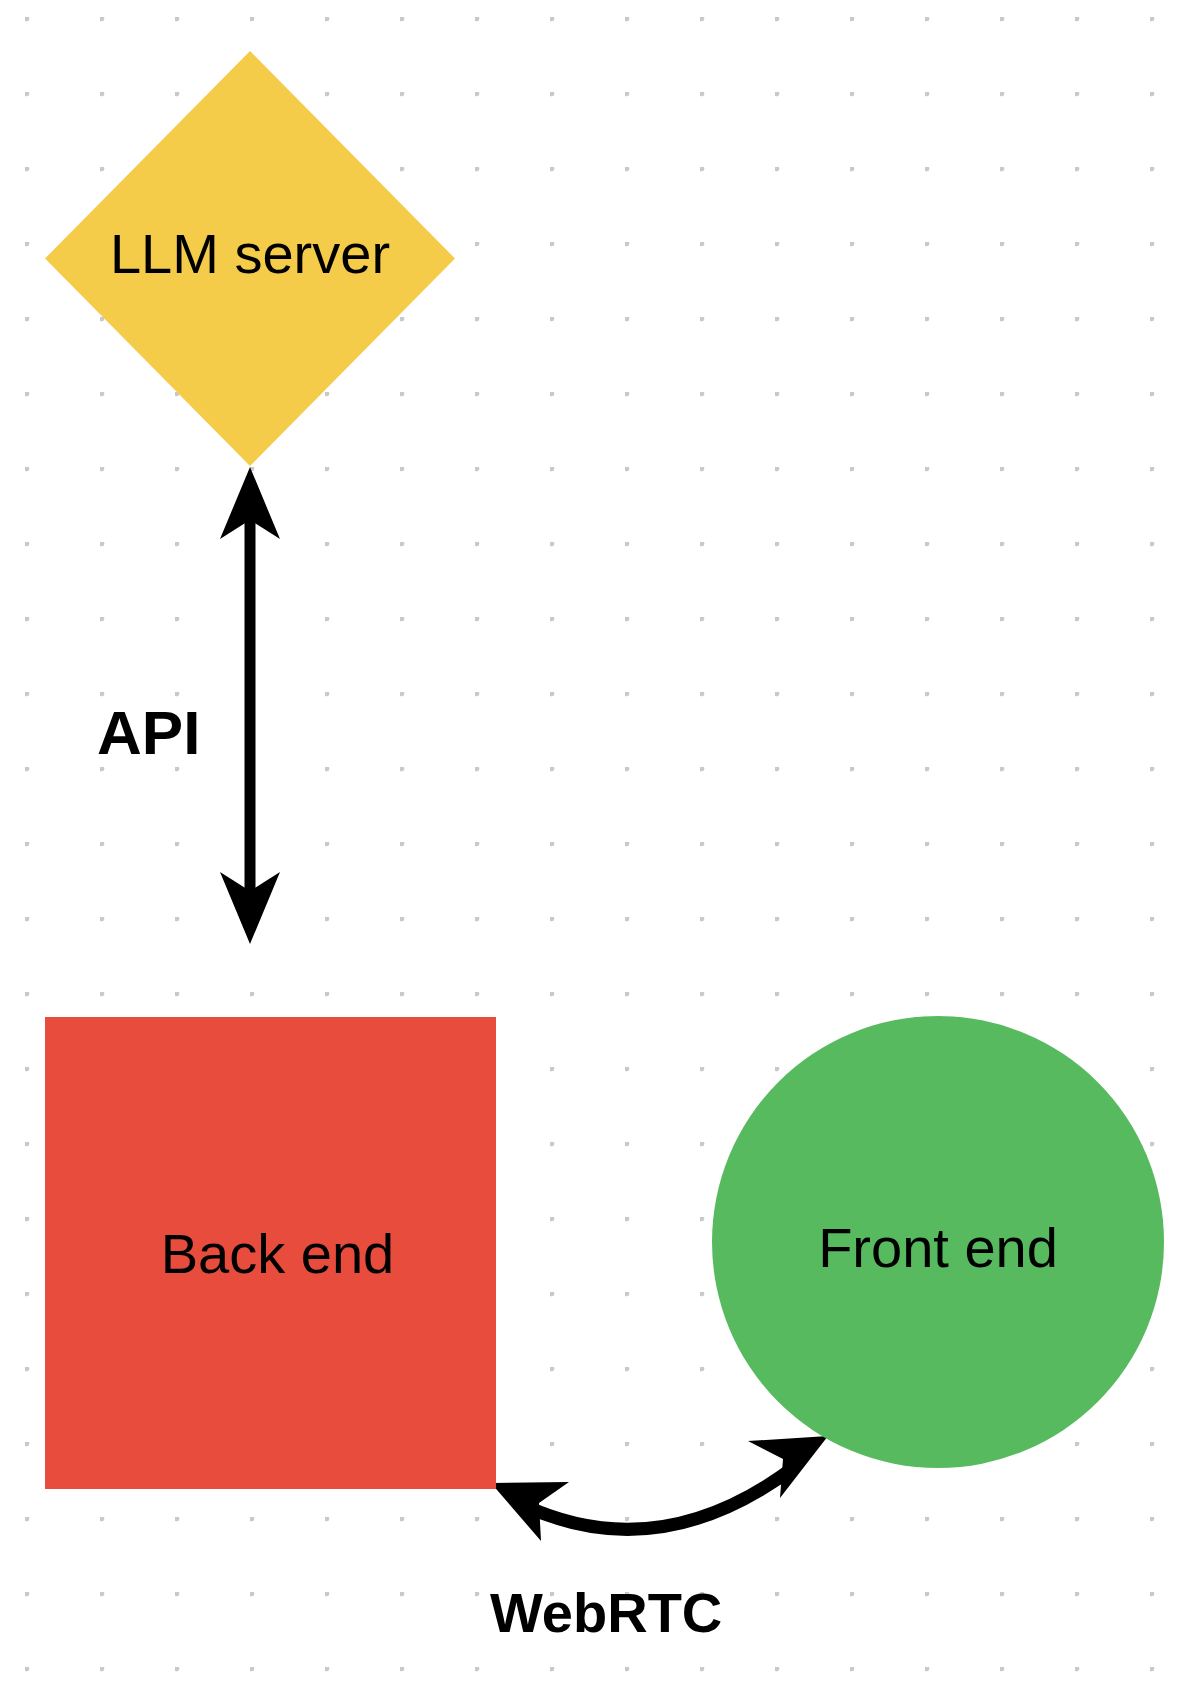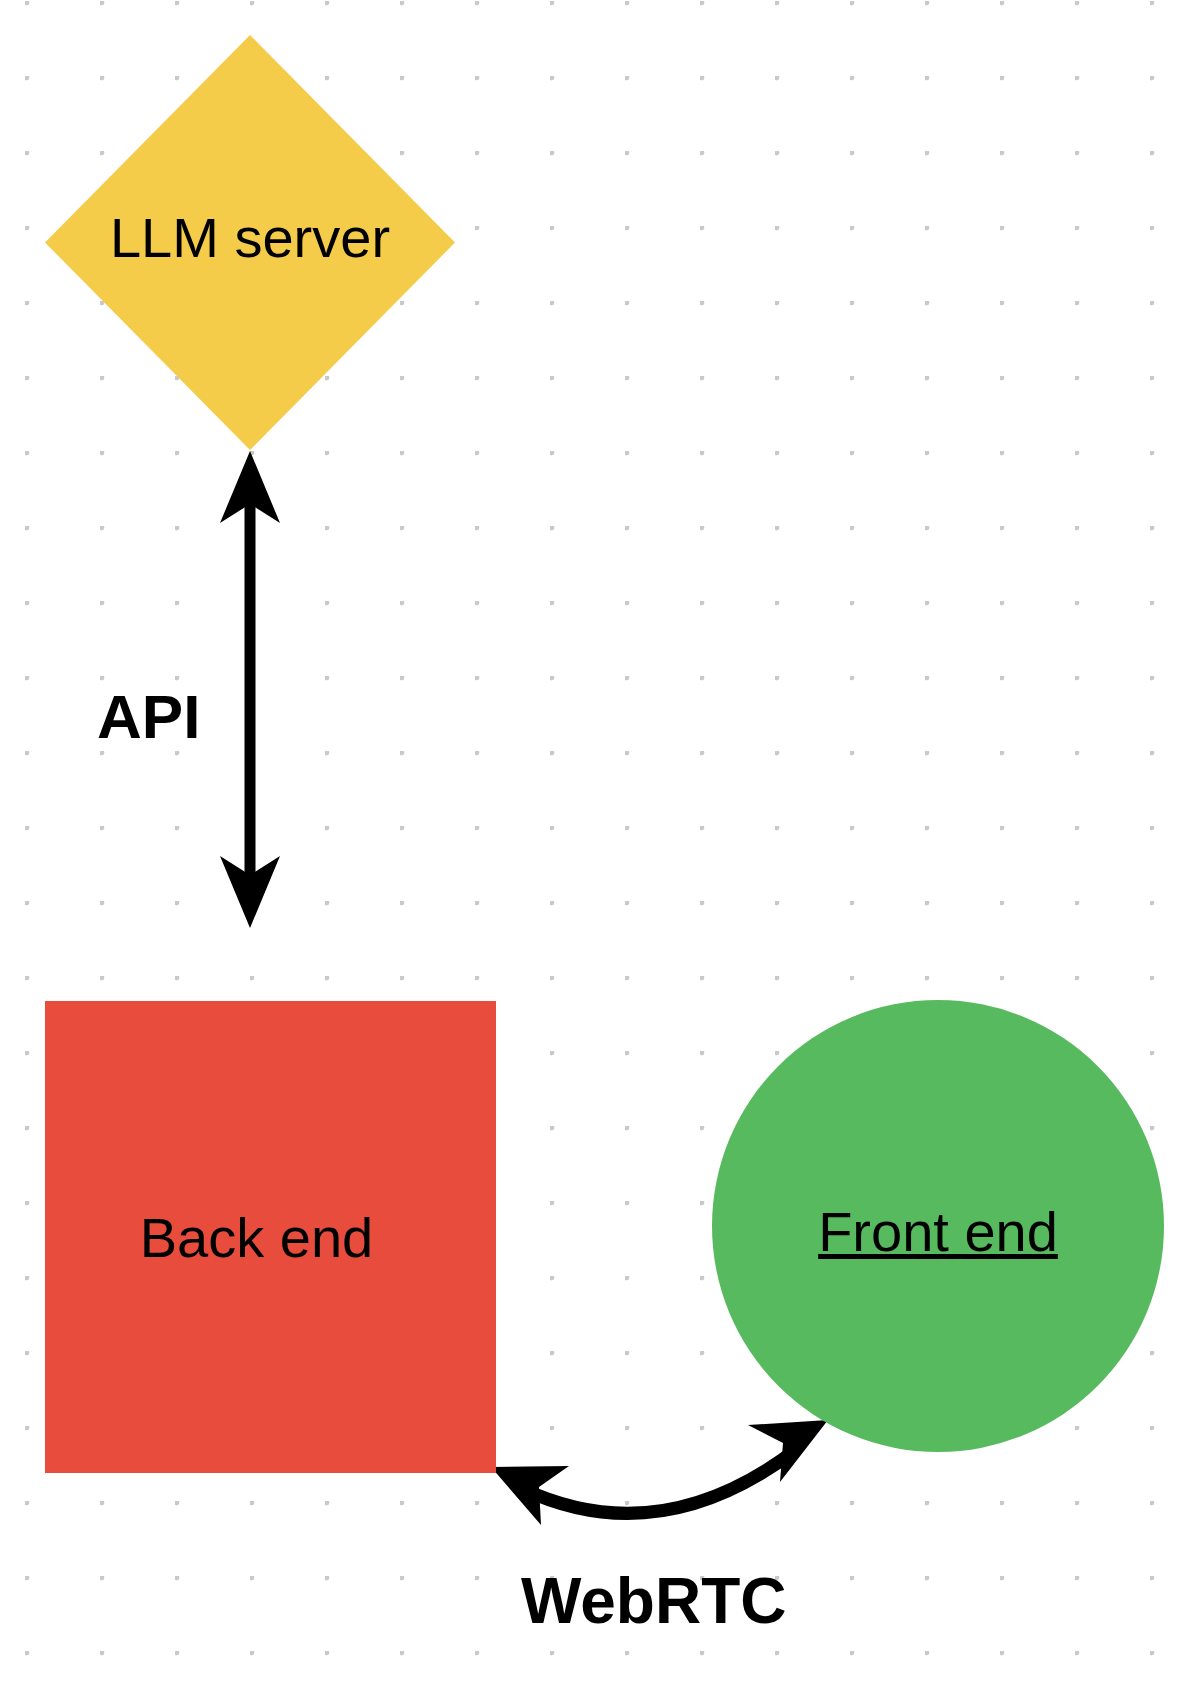--- a/index.html
+++ b/index.html
@@ -13,20 +13,21 @@
   }
   #canvas {
     position: relative;
     width: 1179px;
     height: 1663px;
     background-color: #ffffff;
     background-image: radial-gradient(circle at 1.5px 1.5px, #c9c9c9 2.6px, rgba(0,0,0,0) 3.2px);
     background-size: 75px 75px;
     background-position: 25px 1px;
     overflow: hidden;
+    margin-top: 16px;
   }
   .layer {
     position: absolute;
     left: 0;
     top: 0;
     width: 1179px;
     height: 1697px;
   }
   .node-label {
     position: absolute;
@@ -58,61 +59,60 @@
   
   .square-shape {
     position: absolute;
     left: 45px;
     top: 1001px;
     width: 451px;
     height: 472px;
     background: #E74C3C;
   }
   .lbl-backend {
-    left: 31px;
+    left: 52px;
     top: 1210px;
     width: 451px;
     font-size: 56px;
   }
   
   .circle-shape {
     position: absolute;
     left: 712px;
     top: 1000px;
     width: 452px;
     height: 452px;
     border-radius: 50%;
     background: #57BA5E;
   }
   .lbl-frontend {
     left: 712px;
     top: 1204px;
     width: 452px;
     font-size: 56px;
-    text-decoration: underline;
   }
   
   .edge-label {
     position: absolute;
     color: #000000;
     font-weight: 700;
     white-space: nowrap;
     line-height: 1;
     pointer-events: none;
   }
   .lbl-api {
     left: 97px;
     top: 686px;
     font-size: 62px;
     text-align: right;
   }
   .lbl-webrtc {
-    left: 521px;
+    left: 490px;
     top: 1569px;
-    font-size: 64px;
+    font-size: 56px;
   }
 </style>
 </head>
 <body>
 
 <div id="canvas">
 
   <svg class="layer" viewBox="0 0 1179 1697" width="1179" height="1697" xmlns="http://www.w3.org/2000/svg">
 
     <g>

